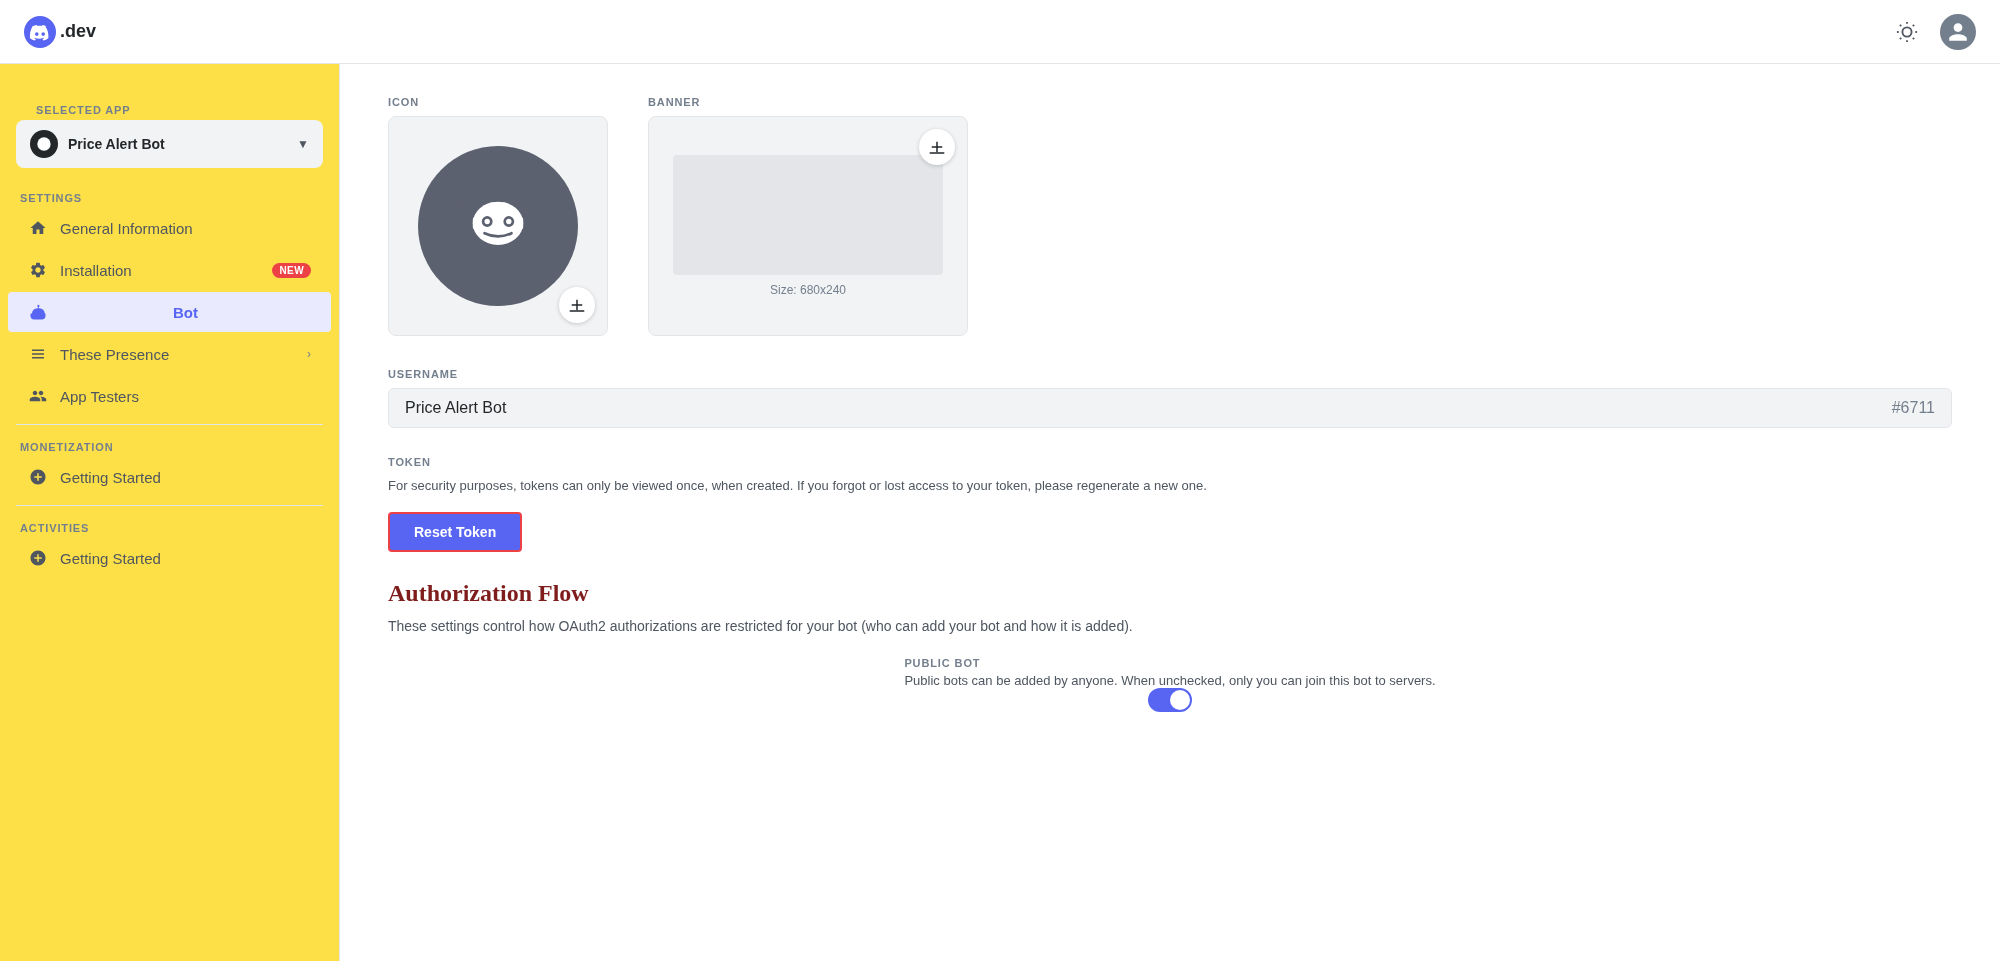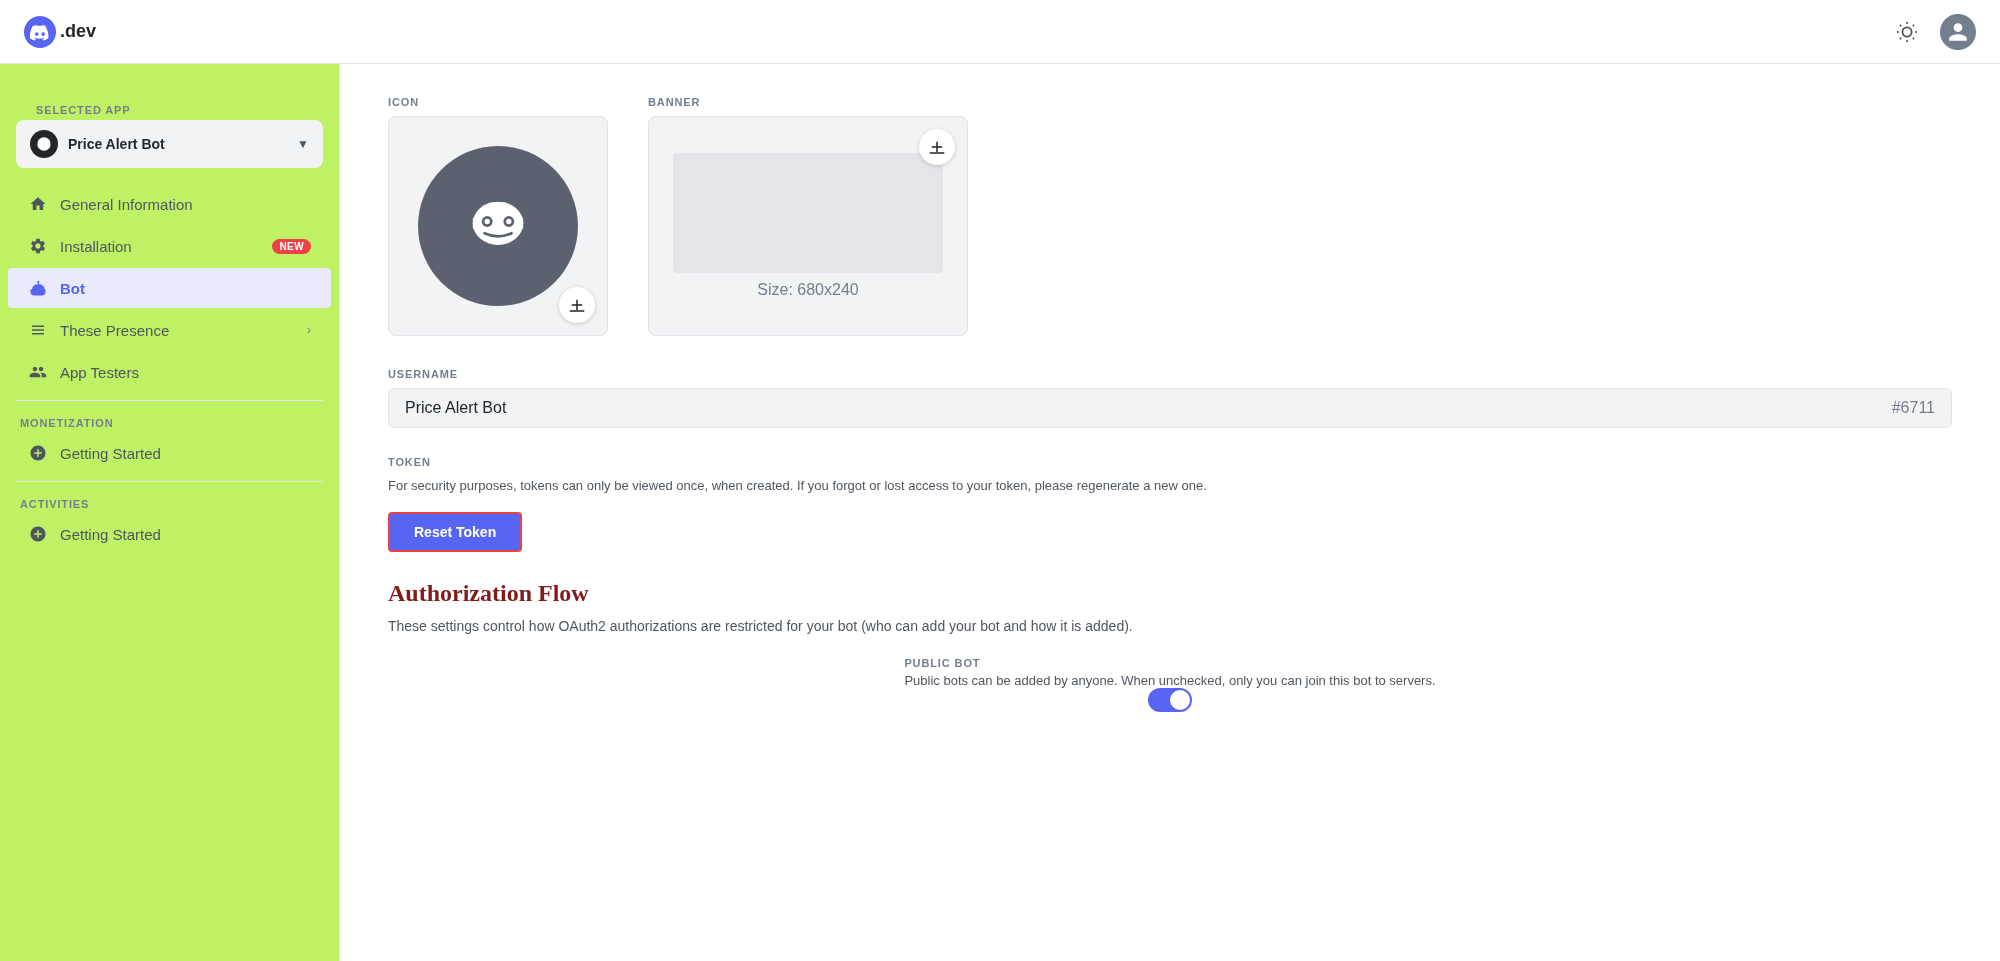--- a/index.html
+++ b/index.html
@@ -25,21 +25,21 @@
       border: none; cursor: pointer; display: flex; align-items: center; justify-content: center;
       overflow: hidden;
     }
 
     
     .main-layout { display: flex; flex: 1; overflow: hidden; }
 
     
     .sidebar {
       width: 340px; flex-shrink: 0; border-right: 1px solid #e3e5e8;
-      overflow-y: auto; padding: 24px 0; background: #bef264;
+      overflow-y: auto; padding: 24px 0; background: #fde047;
     }
     .sidebar-section-label {
       font-size: 11px; font-weight: 700; color: #747f8d; letter-spacing: 0.08em;
       padding: 8px 20px 4px; text-transform: uppercase;
     }
     .selected-app-area { padding: 8px 16px 16px; }
     .app-selector {
       display: flex; align-items: center; gap: 10px;
       background: #f2f3f5; border-radius: 8px; padding: 10px 14px;
       cursor: pointer; width: 100%;
@@ -49,21 +49,21 @@
       display: flex; align-items: center; justify-content: center; flex-shrink: 0;
     }
     .app-name { font-size: 14px; font-weight: 600; flex: 1; color: #23272a; }
     .chevron-down { color: #4f5660; font-size: 12px; }
 
     .nav-item {
       display: flex; align-items: center; gap: 12px;
       padding: 10px 20px; cursor: pointer; border-radius: 4px; margin: 0 8px 2px;
       font-size: 15px; color: #4f5660; font-weight: 500; position: relative;
     }
-    .nav-item.active { background: #e9eafd; color: #5865f2; font-weight: 600; }
+    .nav-item.active { background: #e9eafd; color: #5865f2; font-weight: 600; text-align: center; }
     .nav-item-icon { width: 20px; height: 20px; display: flex; align-items: center; justify-content: center; flex-shrink: 0; }
     .nav-item-label { flex: 1; }
     .new-badge {
       background: #ed4245; color: #fff; font-size: 10px; font-weight: 700;
       padding: 2px 7px; border-radius: 20px; letter-spacing: 0.04em;
     }
     .chevron-right { color: #747f8d; font-size: 12px; margin-left: auto; }
     .divider { height: 1px; background: #e3e5e8; margin: 8px 16px; }
 
     
@@ -98,21 +98,21 @@
     .banner-inner {
       width: 270px; height: 120px; background: #e3e5e8; border-radius: 4px;
       display: flex; align-items: center; justify-content: center;
     }
     .banner-upload-icon {
       position: absolute; top: 12px; right: 12px;
       width: 36px; height: 36px; border-radius: 50%; background: #fff;
       display: flex; align-items: center; justify-content: center;
       box-shadow: 0 1px 4px rgba(0,0,0,0.18);
     }
-    .banner-size-text { font-size: 16px; color: #747f8d; margin-top: 8px; }
+    .banner-size-text { font-size: 12px; color: #747f8d; margin-top: 8px; }
 
     
     .field-section { margin-bottom: 28px; }
     .field-label { font-size: 11px; font-weight: 700; color: #747f8d; letter-spacing: 0.08em; text-transform: uppercase; margin-bottom: 8px; }
     .username-input-row {
       display: flex; align-items: center;
       background: #f2f3f5; border-radius: 6px; border: 1px solid #e3e5e8;
       padding: 10px 16px; gap: 8px;
     }
     .username-value { flex: 1; font-size: 16px; color: #23272a; }
@@ -189,20 +189,21 @@
         <div class="app-icon-circle">
           <svg width="16" height="16" viewBox="0 0 24 24" fill="white">
             <circle cx="12" cy="12" r="10"></circle>
           </svg>
         </div>
         <span class="app-name">Price Alert Bot</span>
         <span class="chevron-down">▼</span>
       </div>
     </div>
 
+    <div class="sidebar-section-label">SETTINGS</div>
 
     <div class="nav-item">
       <span class="nav-item-icon">
         <svg width="18" height="18" viewBox="0 0 24 24" fill="#4f5660">
             <path d="M10 20v-6h4v6h5v-8h3L12 3 2 12h3v8z"></path>
           </svg>
       </span>
       <span class="nav-item-label">General Information</span>
     </div>
 

